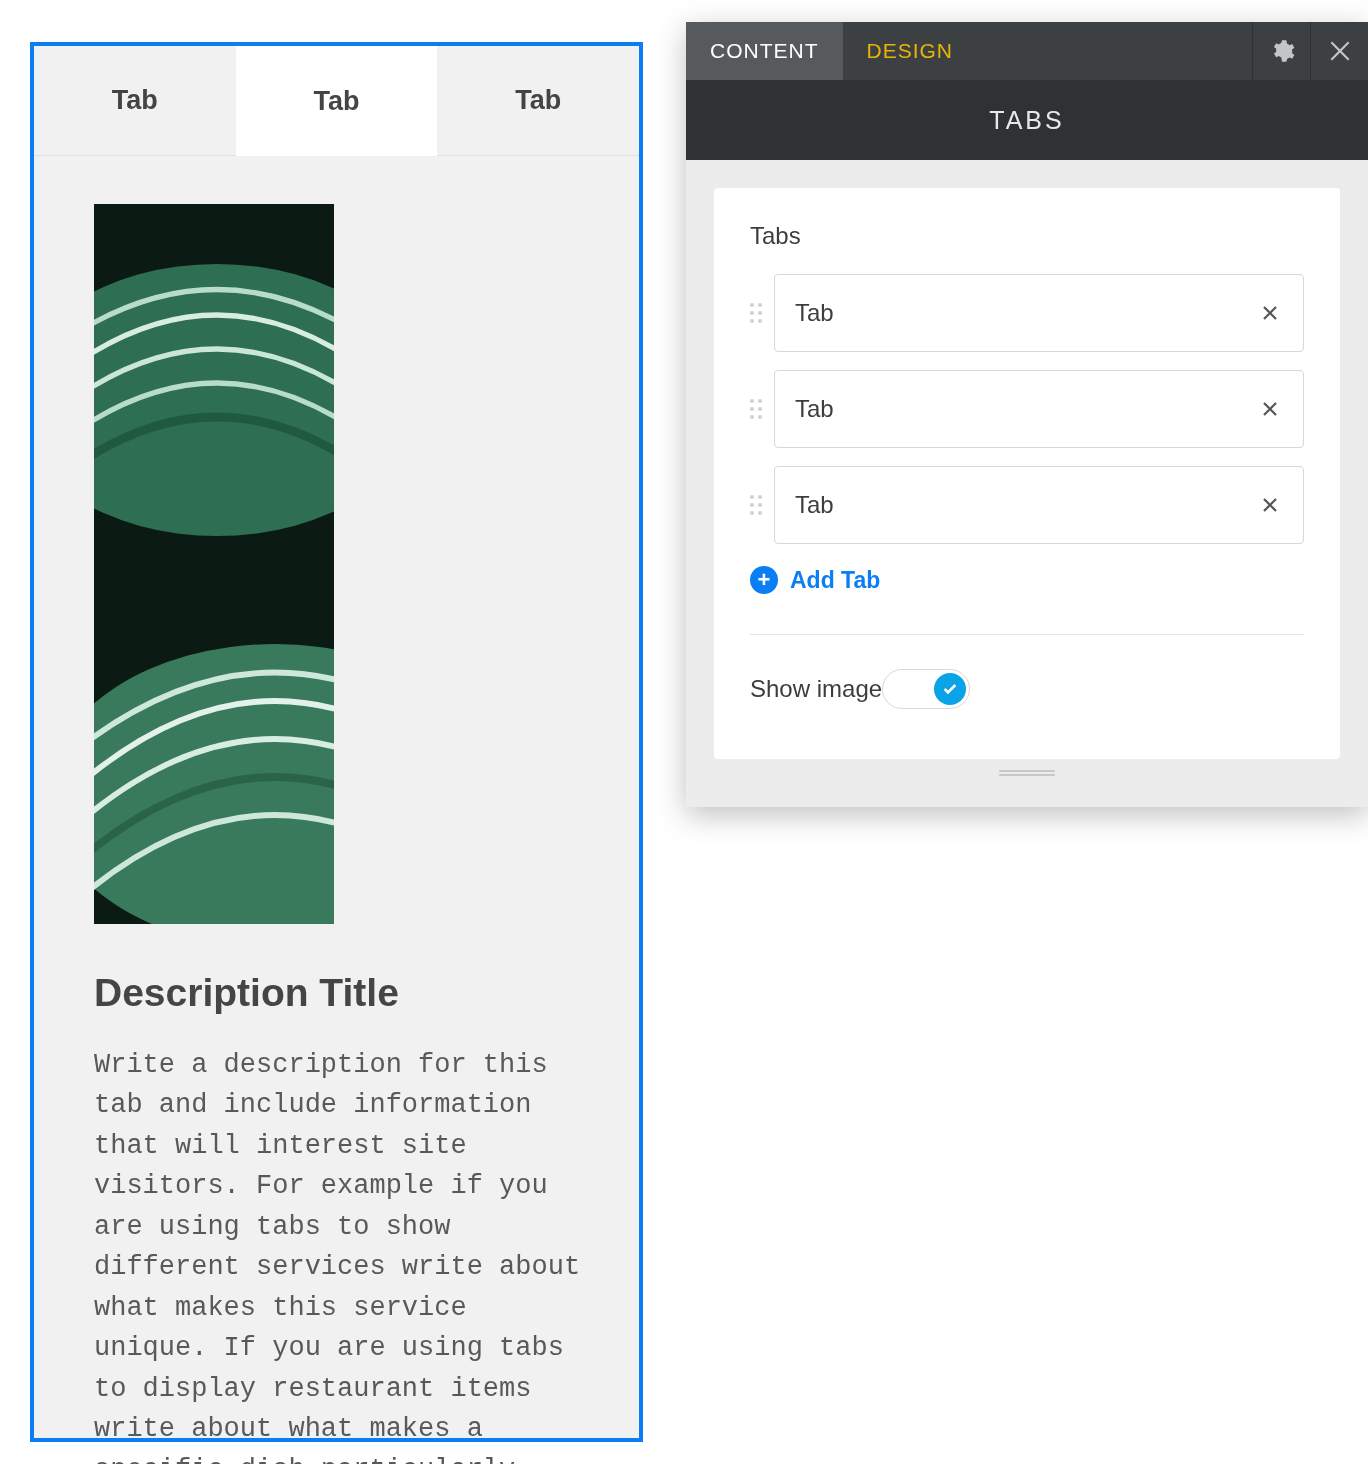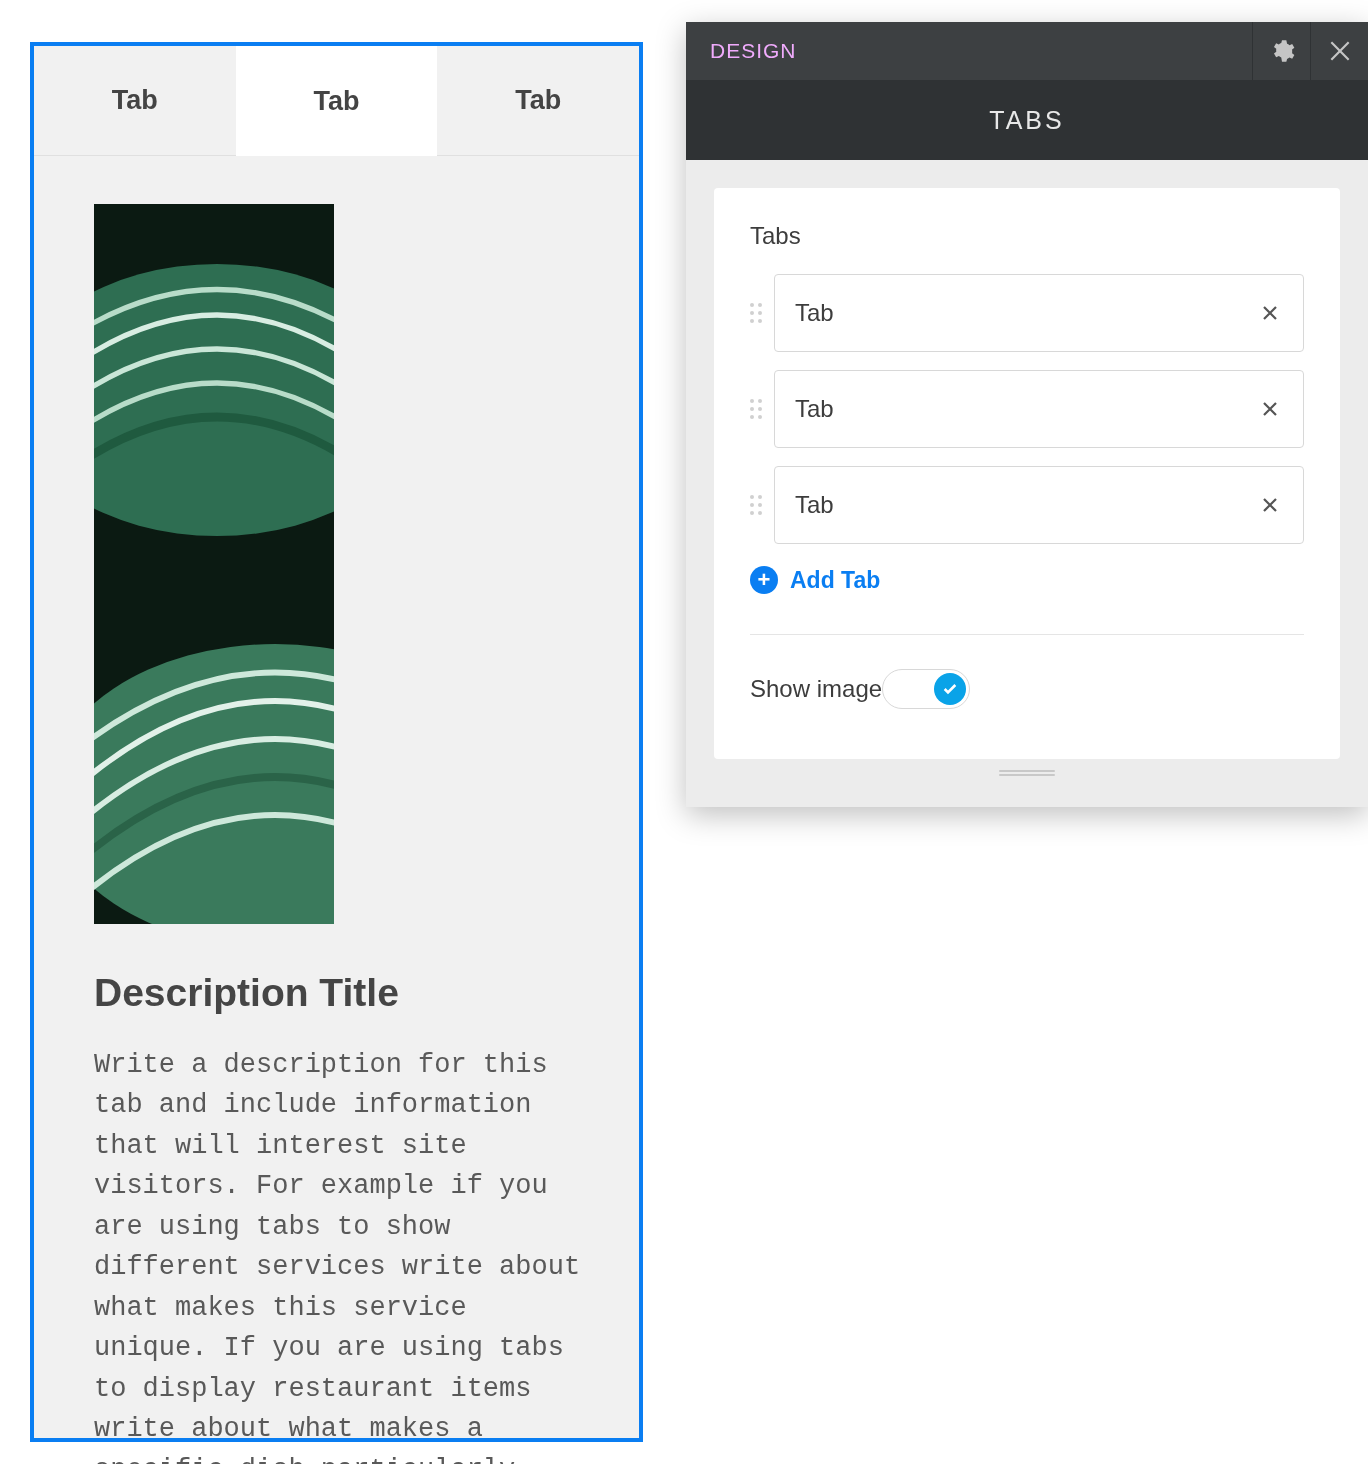--- a/index.html
+++ b/index.html
@@ -97,21 +97,21 @@
   display: flex;
   height: 58px;
   background: #3d4042;
 }
 .panel-tab {
   padding: 0 24px;
   display: flex;
   align-items: center;
   font-size: 21px;
   letter-spacing: 1px;
-  color: #f0abfc;
+  color: #eab308;
   cursor: pointer;
 }
 .panel-tab.active {
   background: #575a5c;
   color: #fff;
 }
 .panel-spacer { flex: 1; }
 .panel-icon-btn {
   width: 58px;
   display: flex;
@@ -291,20 +291,21 @@
     <div class="text-col">
       <h2 class="desc-title">Description Title</h2>
       <p class="desc-body">Write a descrip­tion for this tab and include in­formation that will interest site visitors. For ex­ample if you are using tabs to show different services write about what makes this ser­vice unique. If you are using tabs to display restaurant items write about what makes a specific dish particularly worthwhile or delicious.</p>
       <div class="item-link">Item Link</div>
     </div>
   </div>
 </div>
 
 <div class="settings">
   <div class="panel-top">
+    <div class="panel-tab active">CONTENT</div>
     <div class="panel-tab">DESIGN</div>
     <div class="panel-spacer"></div>
     <div class="panel-icon-btn">
       <svg viewBox="0 0 24 24">
           <path fill="#c5c5c5" d="M12 8a4 4 0 100 8 4 4 0 000-8zm9.4 4a7.7 7.7 0 00-.1-1.3l2.1-1.6-2-3.5-2.5 1a7.6 7.6 0 00-2.2-1.3L16 2h-4l-.7 2.6a7.6 7.6 0 00-2.2 1.3l-2.5-1-2 3.5 2.1 1.6a7.7 7.7 0 000 2.6L4.6 14.2l2 3.5 2.5-1a7.6 7.6 0 002.2 1.3L12 22h4l.7-2.6a7.6 7.6 0 002.2-1.3l2.5 1 2-3.5-2.1-1.6c.1-.4.1-.9.1-1.3z"></path>
         </svg>
     </div>
     <div class="panel-icon-btn">
       <svg viewBox="0 0 24 24">
           <path stroke="#c5c5c5" stroke-width="2" fill="none" d="M4 4l16 16M20 4L4 20"></path>

